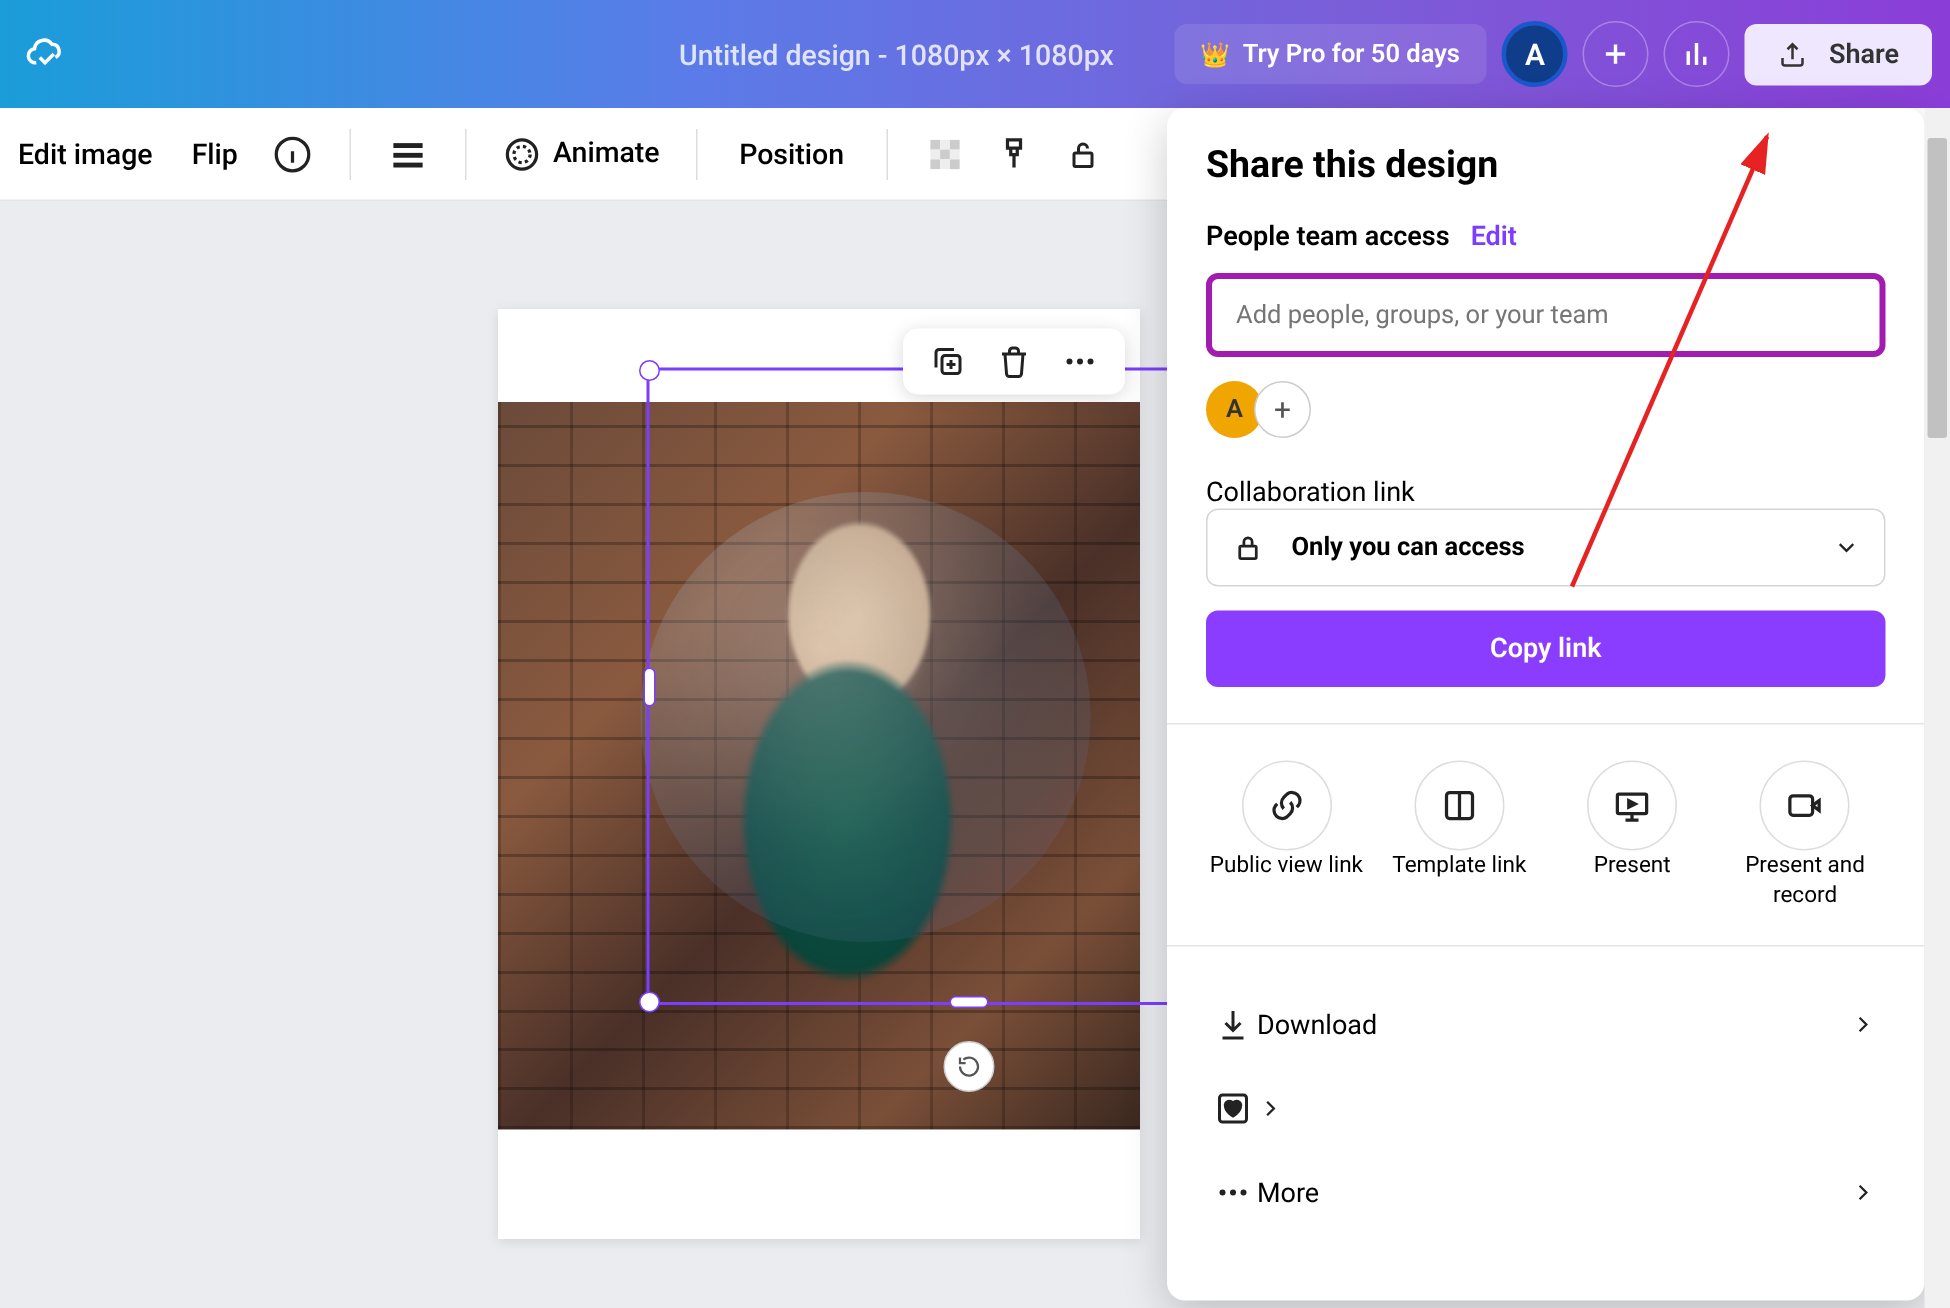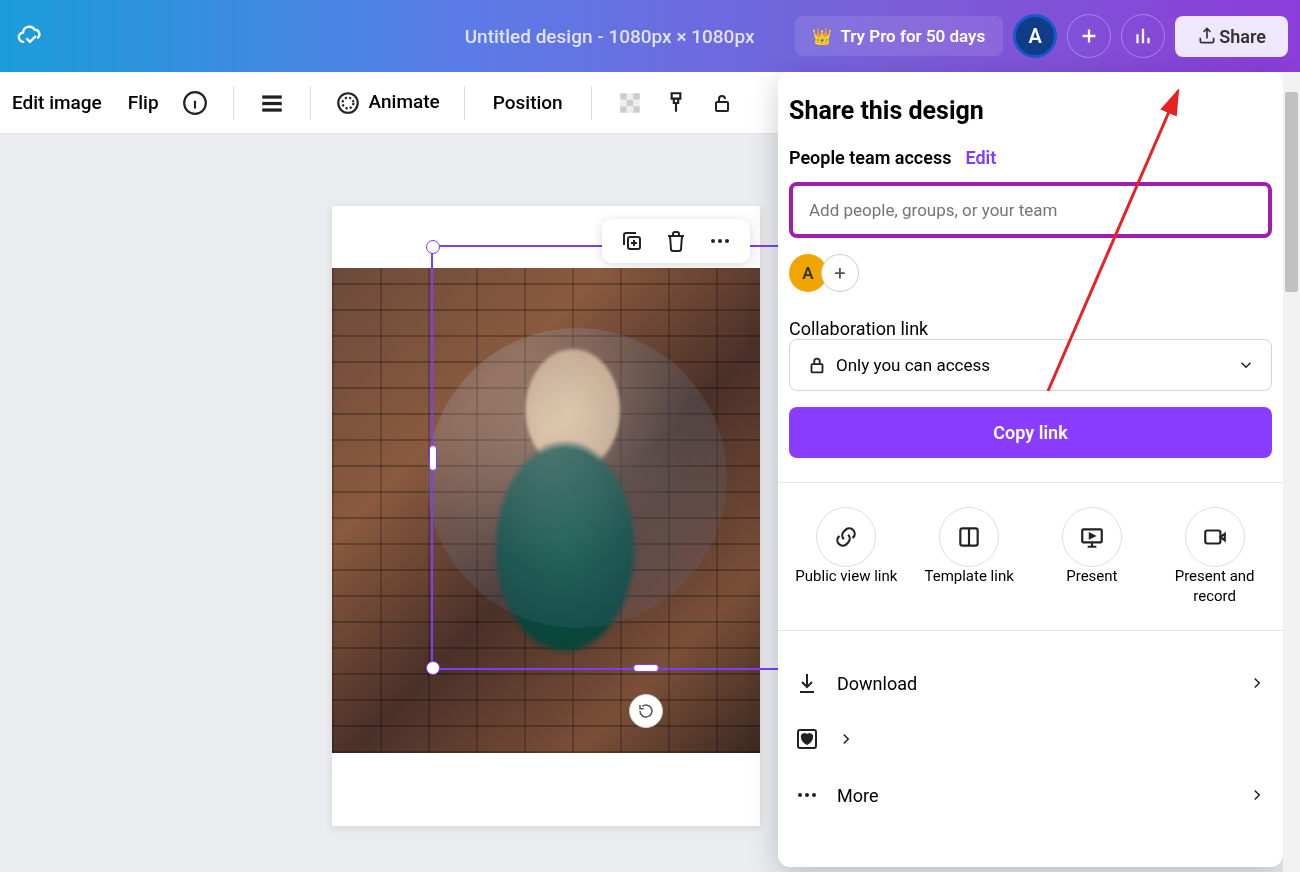--- a/index.html
+++ b/index.html
@@ -29,21 +29,21 @@
   display: flex; align-items: center; justify-content: center;
   font-size: 20px; font-weight: 600;
   border: 3px solid #1a57c9;
 }
 .circle-btn {
   width: 44px; height: 44px; border-radius: 50%;
   display: flex; align-items: center; justify-content: center;
   color: #fff; cursor: pointer; border: 1px solid rgba(255,255,255,0.3);
 }
 .share-btn {
-  display: flex; align-items: flex-start; gap: 2px;
+  display: flex; align-items: flex-end; gap: 14px;
   background: #eee7fd; color: #333;
   padding: 10px 22px; border-radius: 8px;
   font-size: 18px; font-weight: 600; cursor: pointer;
 }
 
 .toolbar {
   height: 62px; background: #fff;
   display: flex; align-items: center;
   padding: 0 8px; gap: 18px;
   border-bottom: 1px solid #e5e5e5;
@@ -101,21 +101,21 @@
 .rotate-handle {
   position: absolute; left: 50%; bottom: -60px; transform: translateX(-50%);
   width: 34px; height: 34px; border-radius: 50%; background: #fff;
   border: 1px solid #ccc; display: flex; align-items: center; justify-content: center;
 }
 
 .share-panel {
   position: absolute; top: 72px; right: 17px; width: 505px; height: 795px;
   background: #fff; border-radius: 12px;
   box-shadow: 0 8px 30px rgba(0,0,0,0.2);
-  padding: 24px 11px; overflow: hidden;
+  padding: 24px 26px; overflow: hidden;
 }
 .sp-title { font-size: 25px; font-weight: 700; margin-bottom: 22px; }
 .sp-row { display: flex; align-items: center; gap: 14px; margin-bottom: 14px; }
 .sp-label { font-size: 18px; font-weight: 600; }
 .sp-edit { color: #7b3dff; font-size: 18px; font-weight: 600; cursor: pointer; }
 .sp-input {
   width: 100%; padding: 14px 16px; border: 4px solid #a21caf; border-radius: 8px;
   font-size: 17px; color: #999; margin-bottom: 16px;
 }
 .avatar-row { display: flex; align-items: center; gap: 0; margin-bottom: 26px; }
@@ -124,37 +124,37 @@
   color: #333; display: flex; align-items: center; justify-content: center;
   font-weight: 600; font-size: 17px;
 }
 .avatar-plus {
   width: 38px; height: 38px; border-radius: 50%; border: 1px solid #ccc;
   display: flex; align-items: center; justify-content: center;
   margin-left: -6px; background: #fff; font-size: 20px; color: #555; cursor: pointer;
 }
 .sp-section { font-size: 18px; font-weight: 400; }
 .sp-select {
-  display: flex; align-items: center; gap: 8px;
+  display: flex; align-items: center; gap: 18px;
   border: 1px solid #d5d5d5; border-radius: 8px; padding: 14px 16px;
-  font-size: 17px; margin-bottom: 16px; cursor: pointer;
+  font-size: 17px; margin-bottom: 16px; cursor: pointer; font-weight: bold;
 }
 .sp-select .fill { flex: 1; }
 .copy-btn {
   width: 100%; background: #8b3dff; color: #fff; border: none;
   padding: 15px; border-radius: 8px; font-size: 18px; font-weight: 600;
   cursor: pointer; margin-bottom: 24px;
 }
 .sp-hr { height: 1px; background: #e5e5e5; margin: 0 -26px 24px; }
 .opt-grid { display: flex; justify-content: space-between; gap: 8px; margin-bottom: 24px; }
 .opt { flex: 1; display: flex; flex-direction: column; align-items: center; cursor: pointer; }
 .opt-circle { width: 60px; height: 60px; border-radius: 50%; border: 1px solid #ddd; display: flex; align-items: center; justify-content: center; }
 .opt-label { font-size: 15px; text-align: center; line-height: 1.3; }
 .menu-item {
-  display: flex; align-items: center; gap: 18px; padding: 16px 6px;
+  display: flex; align-items: center; gap: 4px; padding: 16px 6px;
   font-size: 18px; cursor: pointer;
 }
 .menu-item .fill { flex: 1; }
 .menu-icon { width: 24px; height: 24px; display: flex; align-items: center; justify-content: center; }
 
 .arrow-annotation {
   position: absolute; top: 81px; left: 1018px;
   pointer-events: none; z-index: 50;
 }
 

